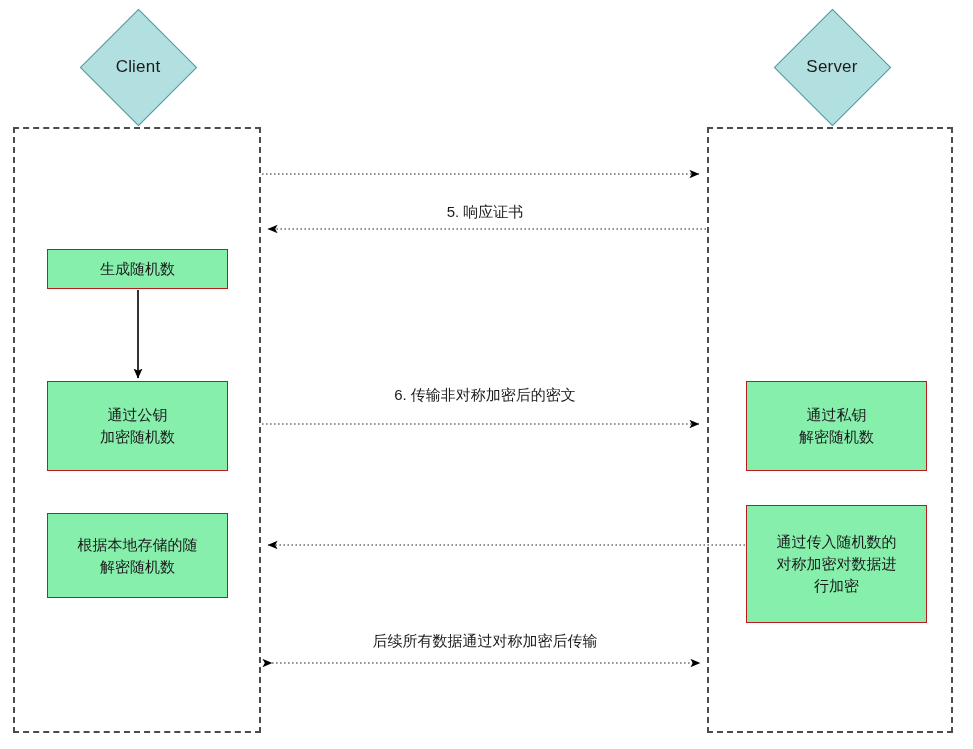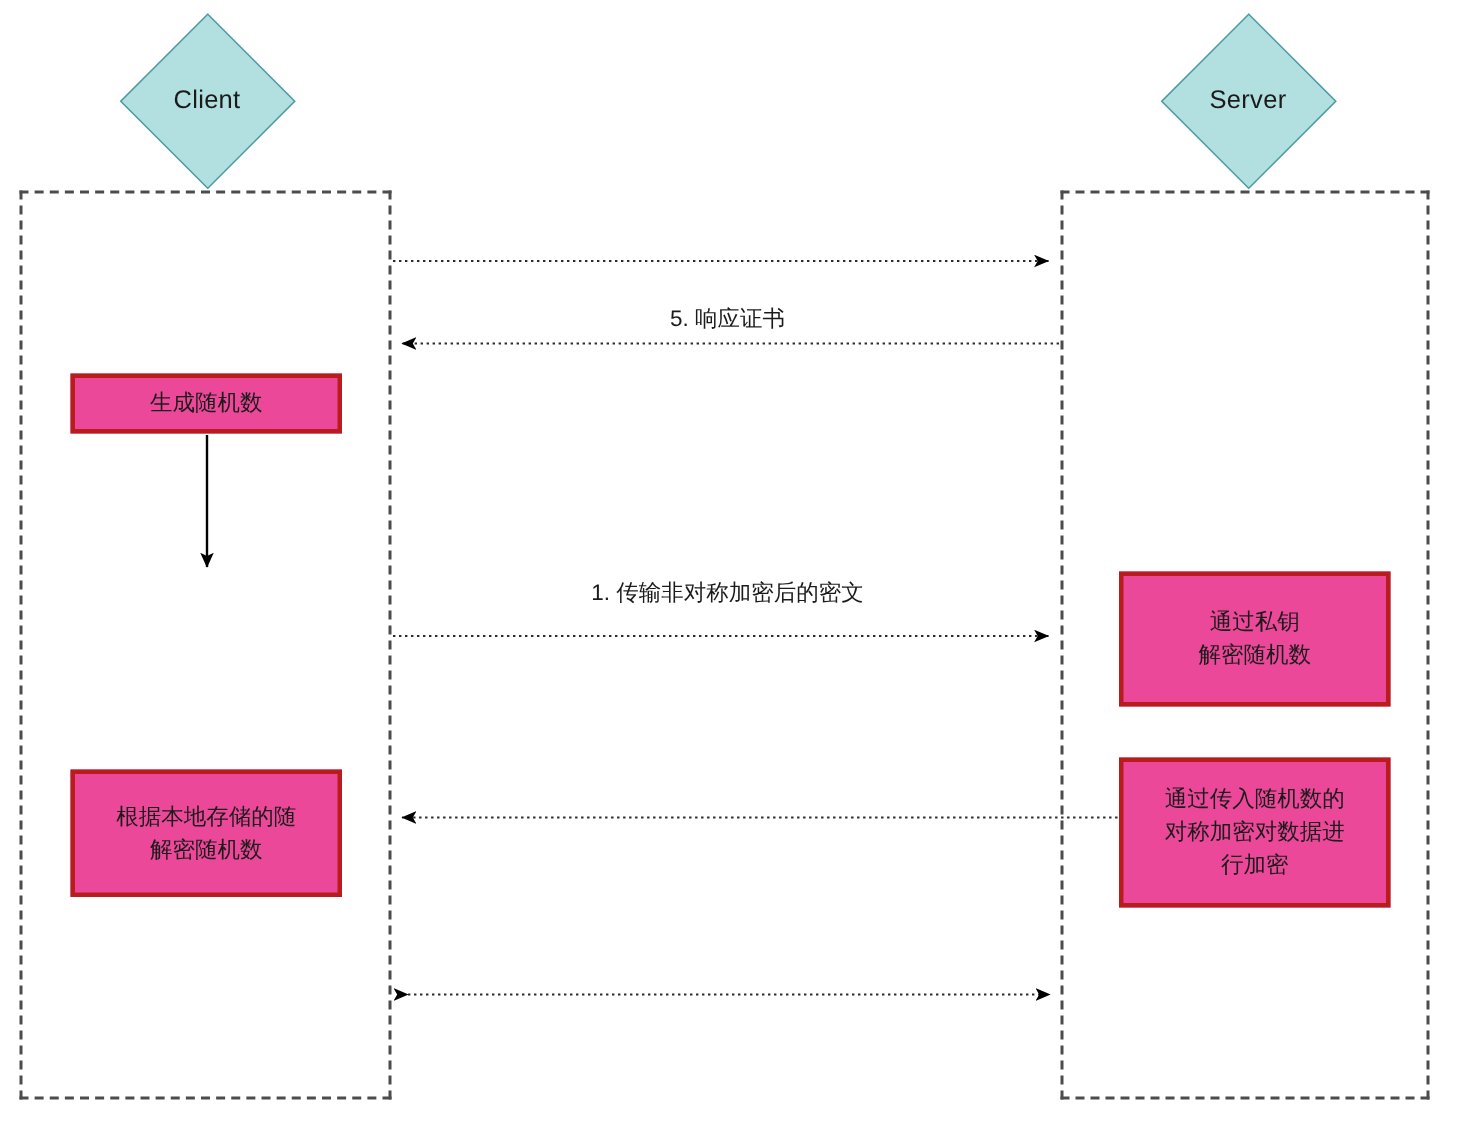--- a/index.html
+++ b/index.html
@@ -72,38 +72,38 @@
     border: 2px dashed #4c4c4c;
     box-sizing: border-box;
     background: transparent;
   }
   #lifeline-client { left: 13px; top: 127px; width: 248px; height: 606px; }
   #lifeline-server { left: 707px; top: 127px; width: 246px; height: 606px; }
 
   
   .act-box {
     position: absolute;
-    background: #ec4899;
-    border: 3px solid #b91c1c;
+    background: #86efac;
+    border: 1px solid #b91c1c;
     box-sizing: border-box;
     display: flex;
     align-items: center;
     justify-content: center;
     text-align: center;
     font-size: 15px;
     line-height: 1.45;
     color: #1b1b1b;
     white-space: pre-line;
   }
 
   #box-gen-random    { left: 47px;  top: 249px; width: 181px; height: 40px; }
   #box-pub-encrypt   { left: 47px;  top: 381px; width: 181px; height: 90px; }
   #box-local-decrypt { left: 47px;  top: 513px; width: 181px; height: 85px; }
   #box-priv-decrypt  { left: 746px; top: 381px; width: 181px; height: 90px; }
-  #box-sym-encrypt   { left: 746px; top: 505px; width: 181px; height: 100px; }
+  #box-sym-encrypt   { left: 746px; top: 505px; width: 181px; height: 118px; }
 
   
   .msg-label {
     position: absolute;
     font-size: 15px;
     color: #1b1b1b;
     text-align: center;
     white-space: nowrap;
   }
   #label-msg-1 { left: 285px; top: 137px; width: 400px; }
@@ -124,31 +124,34 @@
     <div class="diamond"></div>
     <div class="actor-label">Client</div>
   </div>
 
   <div class="actor" id="actor-server">
     <div class="diamond"></div>
     <div class="actor-label">Server</div>
   </div>
 
   <div class="act-box" id="box-gen-random">生成随机数</div>
+  <div class="act-box" id="box-pub-encrypt">通过公钥
+加密随机数</div>
   <div class="act-box" id="box-local-decrypt">根据本地存储的随
 解密随机数</div>
 
   <div class="act-box" id="box-priv-decrypt">通过私钥
 解密随机数</div>
   <div class="act-box" id="box-sym-encrypt">通过传入随机数的
 对称加密对数据进
 行加密</div>
 
   <div class="msg-label" id="label-msg-2">5. 响应证书</div>
-  <div class="msg-label" id="label-msg-3">1. 传输非对称加密后的密文</div>
+  <div class="msg-label" id="label-msg-3">6. 传输非对称加密后的密文</div>
+  <div class="msg-label" id="label-msg-5">后续所有数据通过对称加密后传输</div>
 
   <svg id="wire" viewBox="0 0 973 749">
     <defs>
       <marker id="head-right" markerWidth="11" markerHeight="11" refX="9.6" refY="4.2" orient="auto" markerUnits="userSpaceOnUse">
         <path d="M0,0 L10,4.2 L0,8.4 L2.4,4.2 Z" fill="#000000"></path>
       </marker>
       <marker id="head-left" markerWidth="11" markerHeight="11" refX="9.6" refY="4.2" orient="auto" markerUnits="userSpaceOnUse">
         <path d="M0,0 L10,4.2 L0,8.4 L2.4,4.2 Z" fill="#000000"></path>
       </marker>
       <marker id="head-solid-down" markerWidth="12" markerHeight="12" refX="9.5" refY="4.5" orient="auto" markerUnits="userSpaceOnUse">

